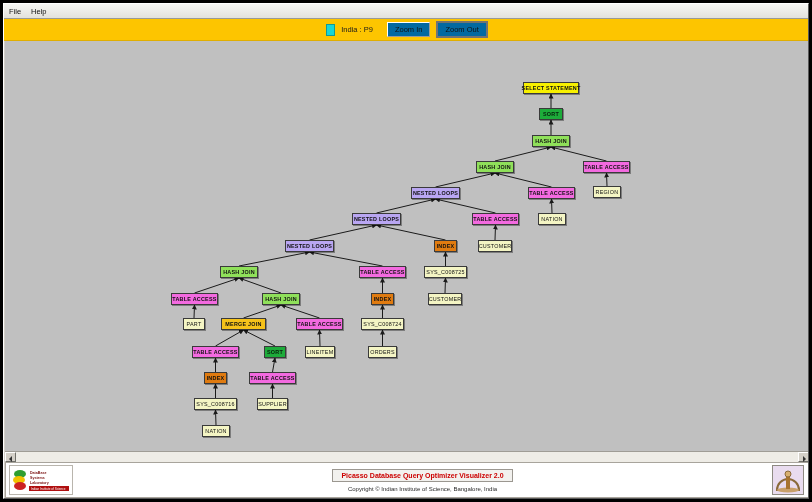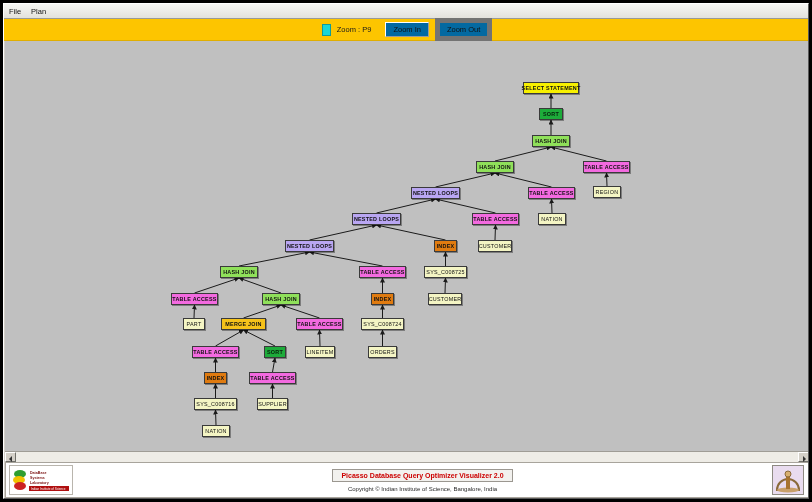--- a/index.html
+++ b/index.html
@@ -46,21 +46,21 @@
   #plan-swatch{
     width:7px;height:10px;background:#19d6d6;border:1px solid #0f9a9a;
     display:inline-block;
   }
   #plan-label{font-size:7.5px;color:#1a1a1a;white-space:nowrap;margin-right:8px;}
   .tb-btn{
     font-size:7.5px;color:#111;background:#0369a1;
     border:1px solid #9b9b9b;border-top-color:#fff;border-left-color:#fff;
     padding:2px 7px;line-height:9px;white-space:nowrap;cursor:pointer;
   }
-  .tb-btn.focus{border:5px solid #737373;}
+  .tb-btn.focus{border:2px solid #737373;}
   
   #canvas-wrap{
     position:absolute;left:1px;top:37px;width:804px;height:410px;
     background:#c0c0c0;
     overflow:hidden;
   }
   #canvas{position:absolute;left:0;top:0;width:804px;height:410px;}
   svg.edges{position:absolute;left:0;top:0;width:804px;height:410px;pointer-events:none;}
   .node{
     position:absolute;
@@ -128,26 +128,26 @@
   .lg-text{font-size:3.6px;font-weight:bold;color:#7a1010;line-height:4.6px;}
 </style>
 </head>
 <body>
 
 <div id="app">
   <div id="frame">
 
     <div id="menubar">
       <div class="menu-item">File</div>
-      <div class="menu-item">Plan</div>
+      <div class="menu-item">Help</div>
     </div>
 
     <div id="toolbar">
       <span id="plan-swatch"></span>
-      <span id="plan-label">Zoom : P9</span>
+      <span id="plan-label">India : P9</span>
       <button class="tb-btn">Zoom In</button>
       <button class="tb-btn focus">Zoom Out</button>
     </div>
 
     <div id="canvas-wrap">
       <div id="canvas">
         <svg class="edges" viewBox="0 0 804 410">
           <defs>
             <marker id="arrow" viewBox="0 0 10 10" refX="9" refY="5" markerWidth="5" markerHeight="5" orient="auto-start-reverse">
               <path d="M 0 0 L 10 5 L 0 10 z" fill="#1a1a1a"></path>

